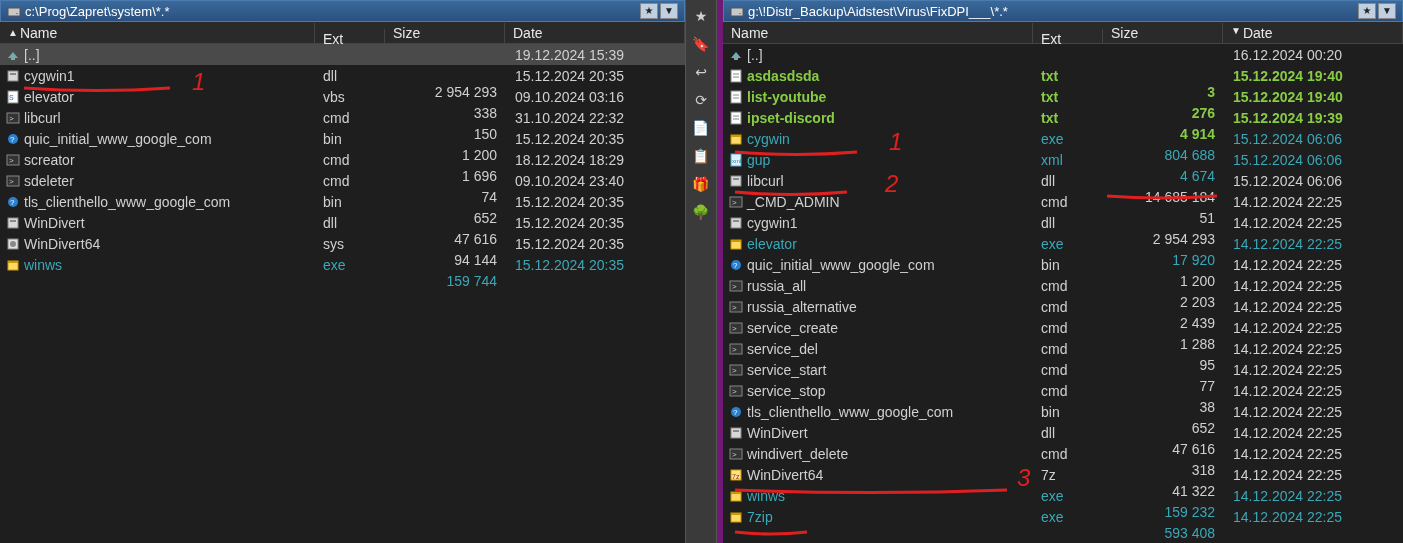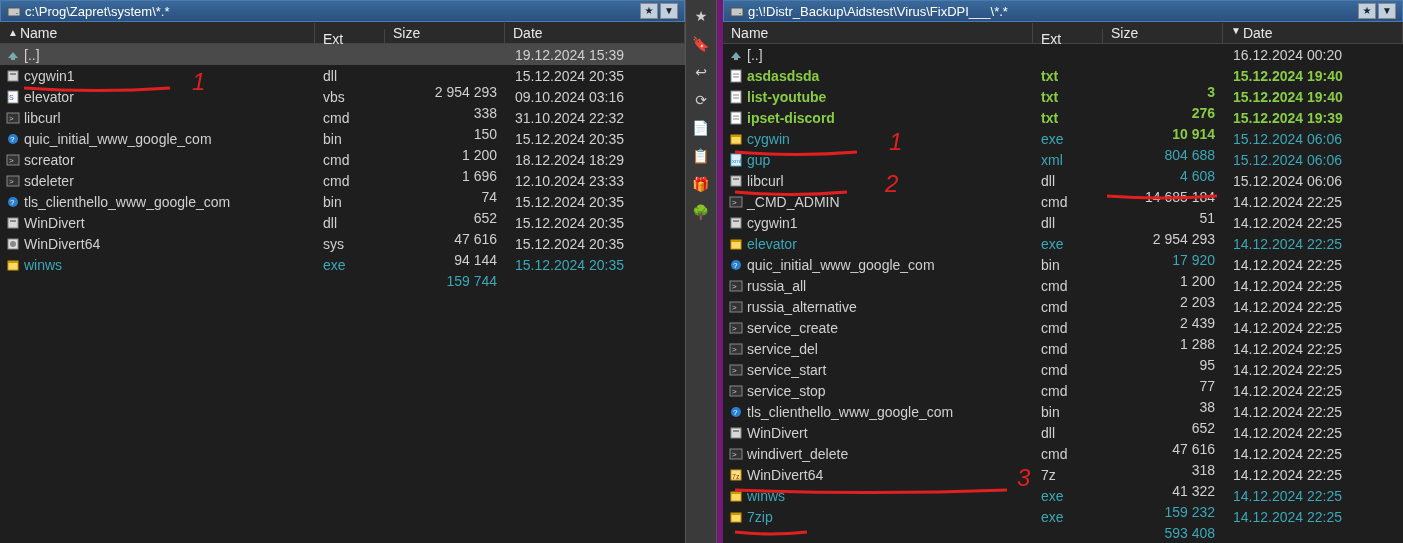--- a/index.html
+++ b/index.html
@@ -173,21 +173,21 @@
       <div class="row color-default">
         <div class="c-name">
           <span class="file-icon"><svg width="14" height="14">
               <rect x="1" y="2" width="12" height="10" fill="#333" stroke="#888"></rect>
               <text x="3" y="10" font-size="8" fill="#ccc">&gt;</text>
             </svg></span>
           <span>sdeleter</span>
         </div>
         <div class="c-ext">cmd</div>
         <div class="c-size">74</div>
-        <div class="c-date">12.10.2024 23:33</div>
+        <div class="c-date">09.10.2024 23:40</div>
       </div>
       <div class="row color-default">
         <div class="c-name">
           <span class="file-icon"><svg width="14" height="14">
               <circle cx="7" cy="7" r="5" fill="#2a80d0"></circle>
               <text x="4" y="10" font-size="8" fill="#fff">?</text>
             </svg></span>
           <span>tls_clienthello_www_google_com</span>
         </div>
         <div class="c-ext">bin</div>
@@ -315,21 +315,21 @@
       <div class="row color-green">
         <div class="c-name">
           <span class="file-icon"><svg width="14" height="14">
               <rect x="2" y="1" width="10" height="12" fill="#fff" stroke="#888"></rect>
               <line x1="4" y1="5" x2="10" y2="5" stroke="#888"></line>
               <line x1="4" y1="8" x2="10" y2="8" stroke="#888"></line>
             </svg></span>
           <span>ipset-discord</span>
         </div>
         <div class="c-ext">txt</div>
-        <div class="c-size">10 914</div>
+        <div class="c-size">4 914</div>
         <div class="c-date">15.12.2024 19:39</div>
       </div>
       <div class="row color-teal">
         <div class="c-name">
           <span class="file-icon"><svg width="14" height="14">
               <rect x="2" y="3" width="10" height="9" fill="#ffd966" stroke="#c90"></rect>
               <rect x="2" y="3" width="10" height="2" fill="#c90"></rect>
             </svg></span>
           <span>cygwin</span>
         </div>
@@ -339,21 +339,21 @@
       </div>
       <div class="row color-teal">
         <div class="c-name">
           <span class="file-icon"><svg width="14" height="14">
               <rect x="2" y="1" width="10" height="12" fill="#e0f0ff" stroke="#5ac"></rect>
               <text x="3" y="10" font-size="6" fill="#38a">xml</text>
             </svg></span>
           <span>gup</span>
         </div>
         <div class="c-ext">xml</div>
-        <div class="c-size">4 608</div>
+        <div class="c-size">4 674</div>
         <div class="c-date">15.12.2024 06:06</div>
       </div>
       <div class="row color-default">
         <div class="c-name">
           <span class="file-icon"><svg width="14" height="14">
               <rect x="2" y="2" width="10" height="10" fill="#d8d8d8" stroke="#888"></rect>
               <rect x="4" y="4" width="6" height="2" fill="#888"></rect>
             </svg></span>
           <span>libcurl</span>
         </div>

